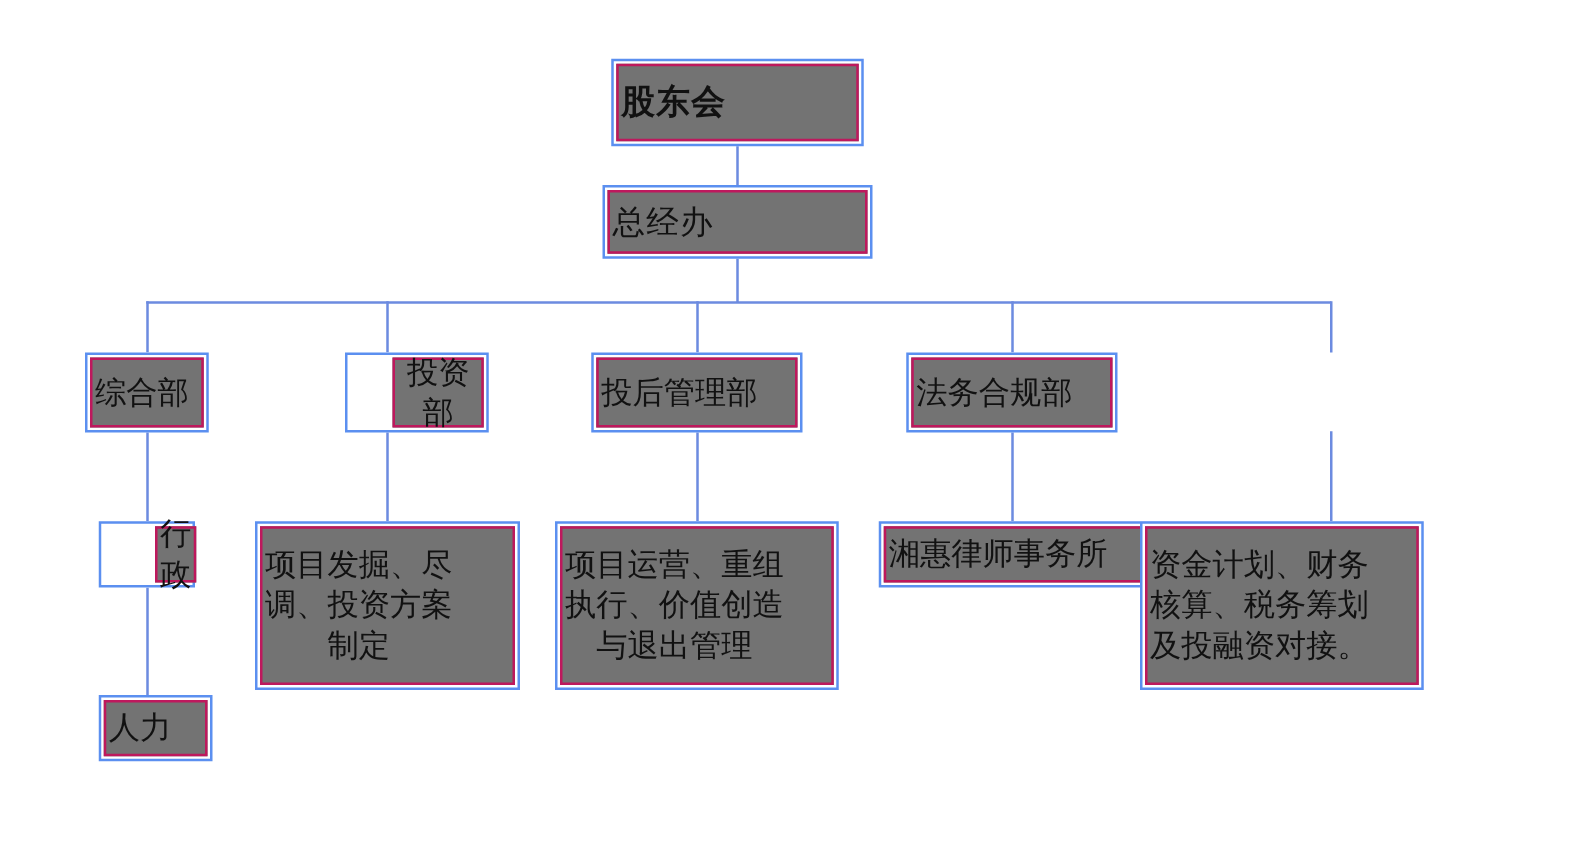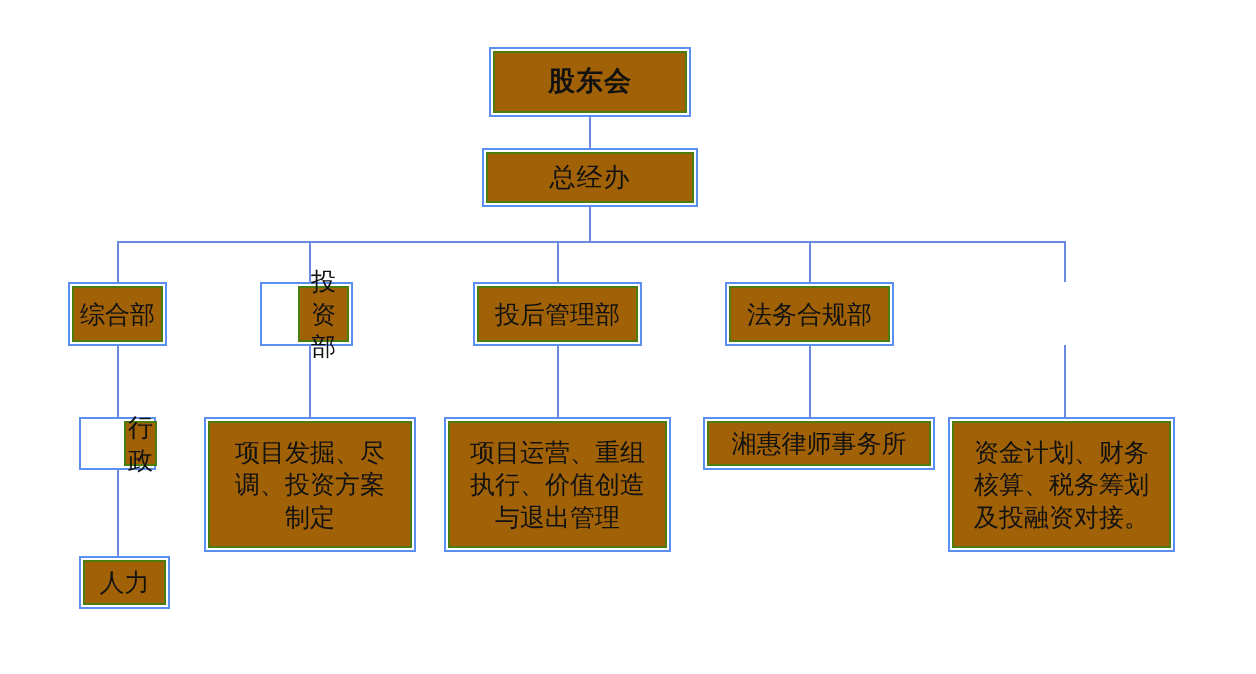--- a/index.html
+++ b/index.html
@@ -36,25 +36,24 @@
     position: absolute;
     box-sizing: border-box;
     background: #ffffff;
     border: 2px solid #5B8FF0;      
     padding: 2px;                    
     display: flex;
   }
   .node-inner {
     box-sizing: border-box;
     flex: 1 1 auto;
-    border: 2px solid #4d7c0f;      
-    background: #a16207;
+    border: 2px solid #be185d;      
+    background: #737373;
     display: flex;
     align-items: center;
-    justify-content: center;
     text-align: center;
   }
   .node-label {
     display: block;
     line-height: 1.30;
     white-space: pre-line;
     color: #111111;
     padding: 0 2px;
   }
 
@@ -101,21 +100,21 @@
       <span class="node-label">总经办</span>
     </div>
   </div>
 
   <div class="node lvl-dept" style="left:68px; top:282px; width:99px; height:64px;">
     <div class="node-inner">
       <span class="node-label">综合部</span>
     </div>
   </div>
 
-  <div class="node lvl-dept" style="left:260px; top:282px; width:93px; height:64px;padding-left:36px;">
+  <div class="node lvl-dept" style="left:276px; top:282px; width:115px; height:64px;padding-left:36px;">
     <div class="node-inner">
       <span class="node-label">投资部</span>
     </div>
   </div>
 
   <div class="node lvl-dept" style="left:473px; top:282px; width:169px; height:64px;">
     <div class="node-inner">
       <span class="node-label">投后管理部</span>
     </div>
   </div>
@@ -148,21 +147,21 @@
 制定</span>
     </div>
   </div>
 
   <div class="node lvl-leaf" style="left:703px; top:417px; width:232px; height:53px;">
     <div class="node-inner">
       <span class="node-label">湘惠律师事务所</span>
     </div>
   </div>
 
-  <div class="node lvl-leaf" style="left:948px; top:417px; width:227px; height:135px;">
+  <div class="node lvl-leaf" style="left:912px; top:417px; width:227px; height:135px;">
     <div class="node-inner">
       <span class="node-label">资金计划、财务
 核算、税务筹划
 及投融资对接。</span>
     </div>
   </div>
 
   <div class="node lvl-sub" style="left:79px; top:556px; width:91px; height:53px;">
     <div class="node-inner">
       <span class="node-label">人力</span>

